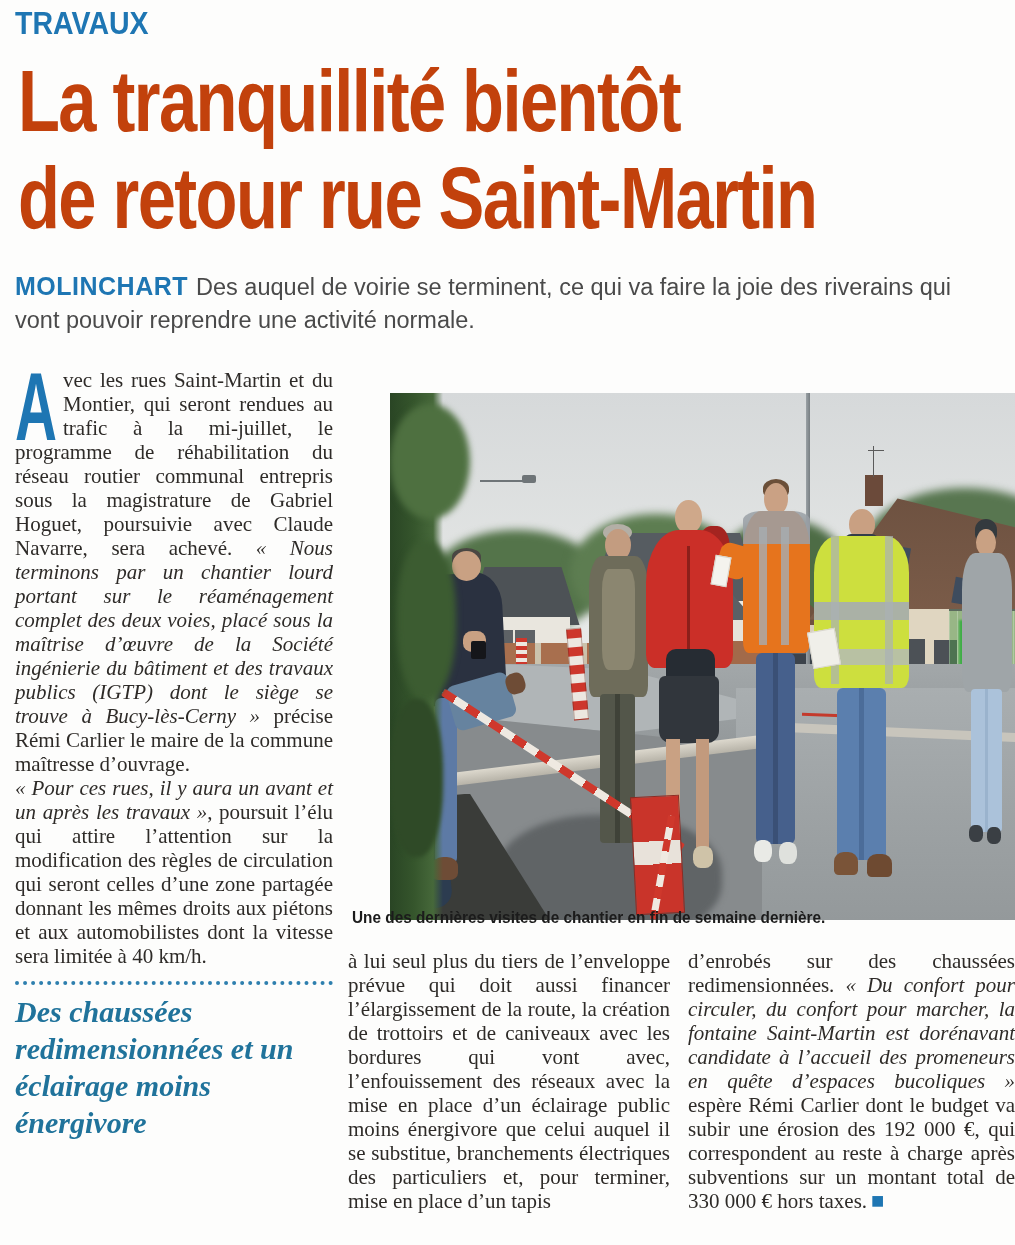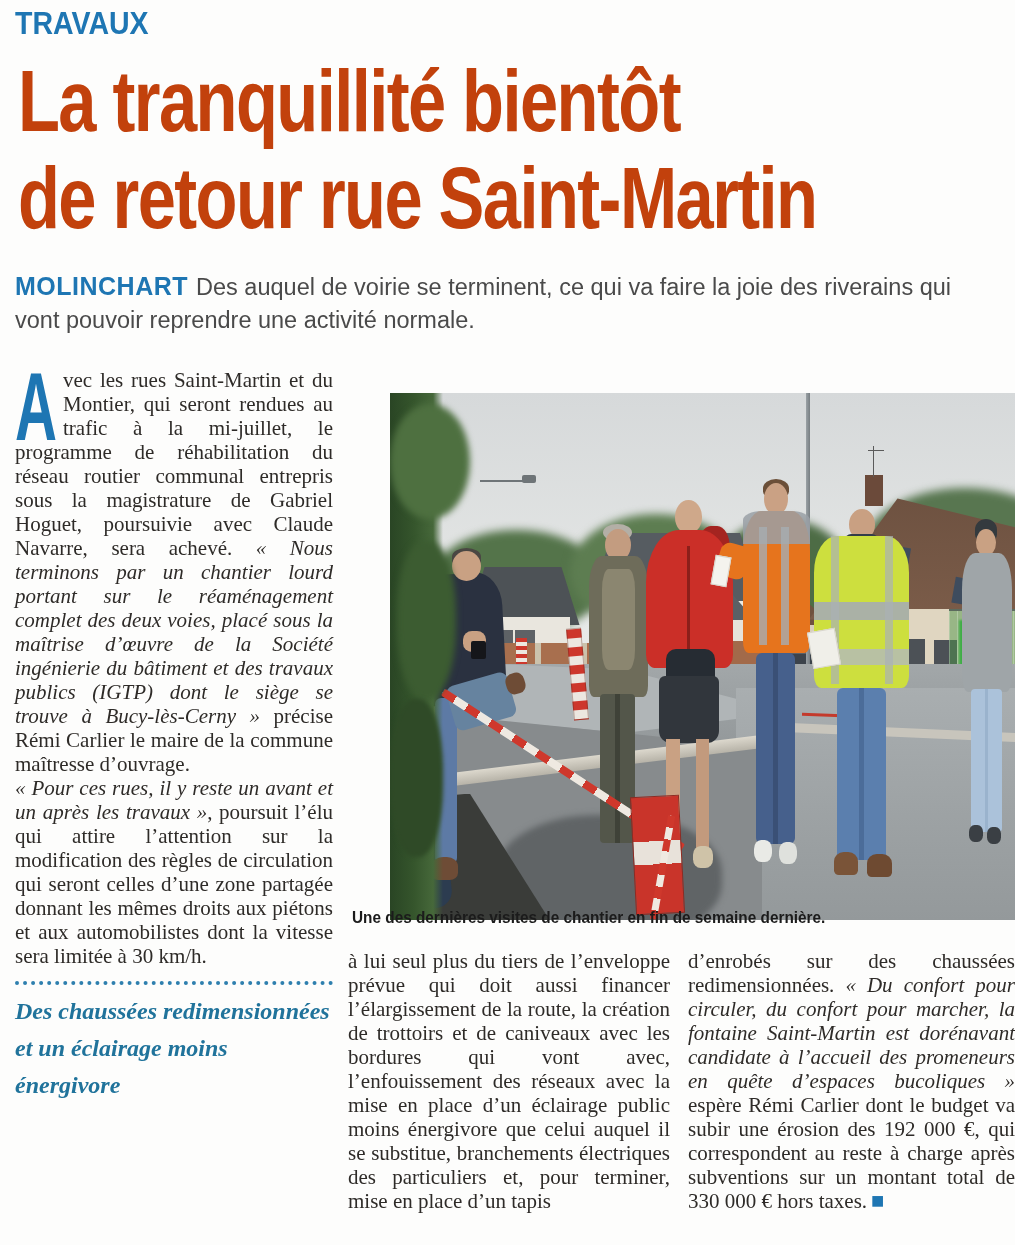--- a/index.html
+++ b/index.html
@@ -21,21 +21,21 @@
   .col-left  { left:15px;  top:368px; width:318px; }
   .col-mid   { left:348px; top:949px; width:322px; height:296px; overflow:hidden; }
   .col-right { left:688px; top:949px; width:327px; height:296px; overflow:hidden; }
   .body-p { margin:0; font-size:21px; line-height:24px; text-align:justify; hyphens:auto; }
   .it { font-style:italic; }
   .dropcap { float:left; width:42px; height:70px; font-family:"Liberation Sans", sans-serif;
              font-weight:bold; font-size:97px; line-height:74px; color:var(--accent_blue);
              transform:scaleX(.60); transform-origin:0 0; margin:2px 6px 0 0; }
   .dotted-rule { margin:13px 0 8px 0; height:0; border-top:4px dotted var(--rule_blue); }
   .crosshead { margin:4px 0 20px 0; font-family:"Liberation Serif", serif; font-style:italic;
-               font-weight:600; font-size:24px; line-height:37px; color:var(--crosshead_blue); }
+               font-weight:600; font-size:30px; line-height:37px; color:var(--crosshead_blue); }
   .endmark { color:var(--accent_blue); font-size:22px; line-height:0; margin-left:4px; }
 
   
   .photo { position:absolute; left:350px; top:377px; width:665px; height:527px; overflow:hidden;
            background:linear-gradient(180deg,#d6d9da 0%,#e4e6e5 38%,#eceeed 56%,#b9bec0 57%); }
   .ph { position:absolute; }
   .tree { border-radius:50%; filter:blur(4px); }
   .tree-a { left:6%;  top:26%; width:26%; height:20%; background:#54744a; }
   .tree-b { left:27%; top:23%; width:26%; height:22%; background:#5d7d51; }
   .tree-c { left:49%; top:24%; width:20%; height:20%; background:#4d6c45; }
@@ -201,21 +201,21 @@
 
   <h1 class="headline">
     <span class="hl-line">La tranquillité bientôt</span>
     <span class="hl-line">de retour rue Saint-Martin</span>
   </h1>
 
   <p class="lede"><span class="lede-loc">MOLINCHART</span><span>Des auquel de voirie se terminent, ce qui va faire la joie des riverains qui vont pouvoir reprendre une activité normale.</span></p>
 
   <section class="col col-left">
     <p class="body-p"><span class="dropcap">A</span><span><span>vec les rues Saint-Martin et du Montier, qui seront rendues au trafic à la mi-juillet, le programme de réhabilitation du réseau routier communal entrepris sous la magistrature de Gabriel Hoguet, poursuivie avec Claude Navarre, sera achevé. </span><span class="it">« Nous terminons par un chantier lourd portant sur le réaménagement complet des deux voies, placé sous la maîtrise d’œuvre de la Société ingénierie du bâtiment et des travaux publics (IGTP) dont le siège se trouve à Bucy-lès-Cerny »</span><span> précise Rémi Carlier le maire de la commune maîtresse d’ouvrage.</span></span></p>
-    <p class="body-p"><span><span class="it">« Pour ces rues, il y reste un avant et un après les travaux »</span><span>, poursuit l’élu qui attire l’attention sur la modification des règles de circulation qui seront celles d’une zone partagée donnant les mêmes droits aux piétons et aux automobilistes dont la vitesse sera limitée à 30 km/h.</span></span></p>
+    <p class="body-p"><span><span class="it">« Pour ces rues, il y aura un avant et un après les travaux »</span><span>, poursuit l’élu qui attire l’attention sur la modification des règles de circulation qui seront celles d’une zone partagée donnant les mêmes droits aux piétons et aux automobilistes dont la vitesse sera limitée à 40 km/h.</span></span></p>
     <div class="dotted-rule"></div>
     <h2 class="crosshead">Des chaussées redimensionnées et un éclairage moins énergivore</h2>
   </section>
 
   <figure class="photo">
     <div class="ph tree tree-a"></div>
     <div class="ph tree tree-b"></div>
     <div class="ph tree tree-c"></div>
     <div class="ph tree tree-d"></div>
     <div class="ph tree tree-e"></div>

